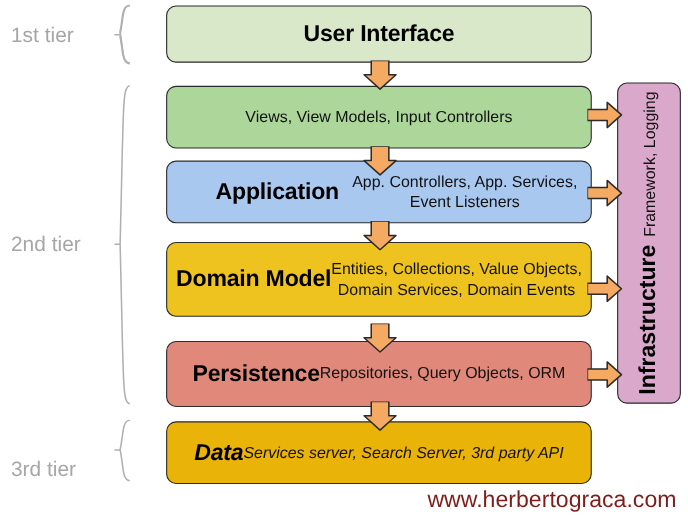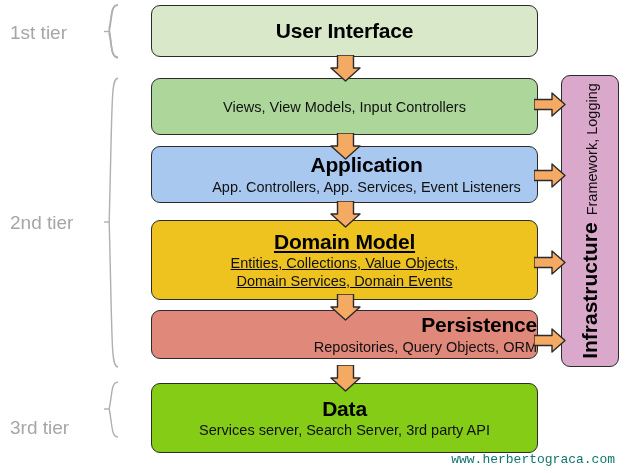--- a/index.html
+++ b/index.html
@@ -34,21 +34,21 @@
 
   
   .layer {
     position: absolute;
     left: 151px;
     width: 387px;
     border: 1.6px solid #2b2b2b;
     border-radius: 9px;
     box-sizing: border-box;
     display: flex;
-    flex-direction: column;
+    flex-direction: row;
     align-items: center;
     justify-content: center;
     text-align: center;
   }
   .layer .title {
     font-size: 21px;
     font-weight: bold;
     color: #000000;
     line-height: 1.12;
     letter-spacing: -0.2px;
@@ -95,23 +95,23 @@
   
   .arrow-down, .arrow-right {
     position: absolute;
   }
 
   
   #footer {
     position: absolute;
     right: 10px;
     bottom: 6px;
-    color: #0f766e;
-    font-size: 13px;
-    font-family: Liberation Mono, monospace;
+    color: #7f1d1d;
+    font-size: 21px;
+    font-family: Liberation Sans, sans-serif;
     white-space: nowrap;
   }
 </style>
 </head>
 <body>
 
 <div id="canvas">
 
   <svg class="brace" style="top:3px;" width="26" height="58" viewBox="0 0 26 58">
     <path d="M22,2 C14,2 16,14 13,26 C16,14 14,2 22,2 M13,26 C16,38 14,54 22,54 C14,54 16,42 13,30" fill="none" stroke="#b0b0b0" stroke-width="1.4"></path>
@@ -139,32 +139,32 @@
 
   <div class="layer" style="top:78px; height:57px; background:#add79a;">
     <div class="sub">Views, View Models, Input Controllers</div>
   </div>
 
   <div class="layer" style="top:146px; height:57px; background:#a9c8f0;padding-left:44px;">
     <div class="title">Application</div>
     <div class="sub">App. Controllers, App. Services, Event Listeners</div>
   </div>
 
-  <div class="layer" style="top:220px; height:80px; background:#eec31f;text-decoration:underline;">
+  <div class="layer" style="top:220px; height:68px; background:#eec31f;">
     <div class="title">Domain Model</div>
     <div class="sub" style="white-space:pre-line;">Entities, Collections, Value Objects,
 Domain Services, Domain Events</div>
   </div>
 
-  <div class="layer" style="top:310px; height:49px; background:#e0887a;align-items:flex-end;">
+  <div class="layer" style="top:310px; height:60px; background:#e0887a;">
     <div class="title">Persistence</div>
     <div class="sub">Repositories, Query Objects, ORM</div>
   </div>
 
-  <div class="layer" style="top:383px; height:70px; background:#84cc16;">
+  <div class="layer" style="top:383px; height:57px; background:#eab308;font-style:italic;">
     <div class="title">Data</div>
     <div class="sub">Services server, Search Server, 3rd party API</div>
   </div>
 
   <div id="infra">
     <div class="vert-wrap">
       <span class="vtitle">Infrastructure</span>
       <span class="vsub">Framework, Logging</span>
     </div>
   </div>

